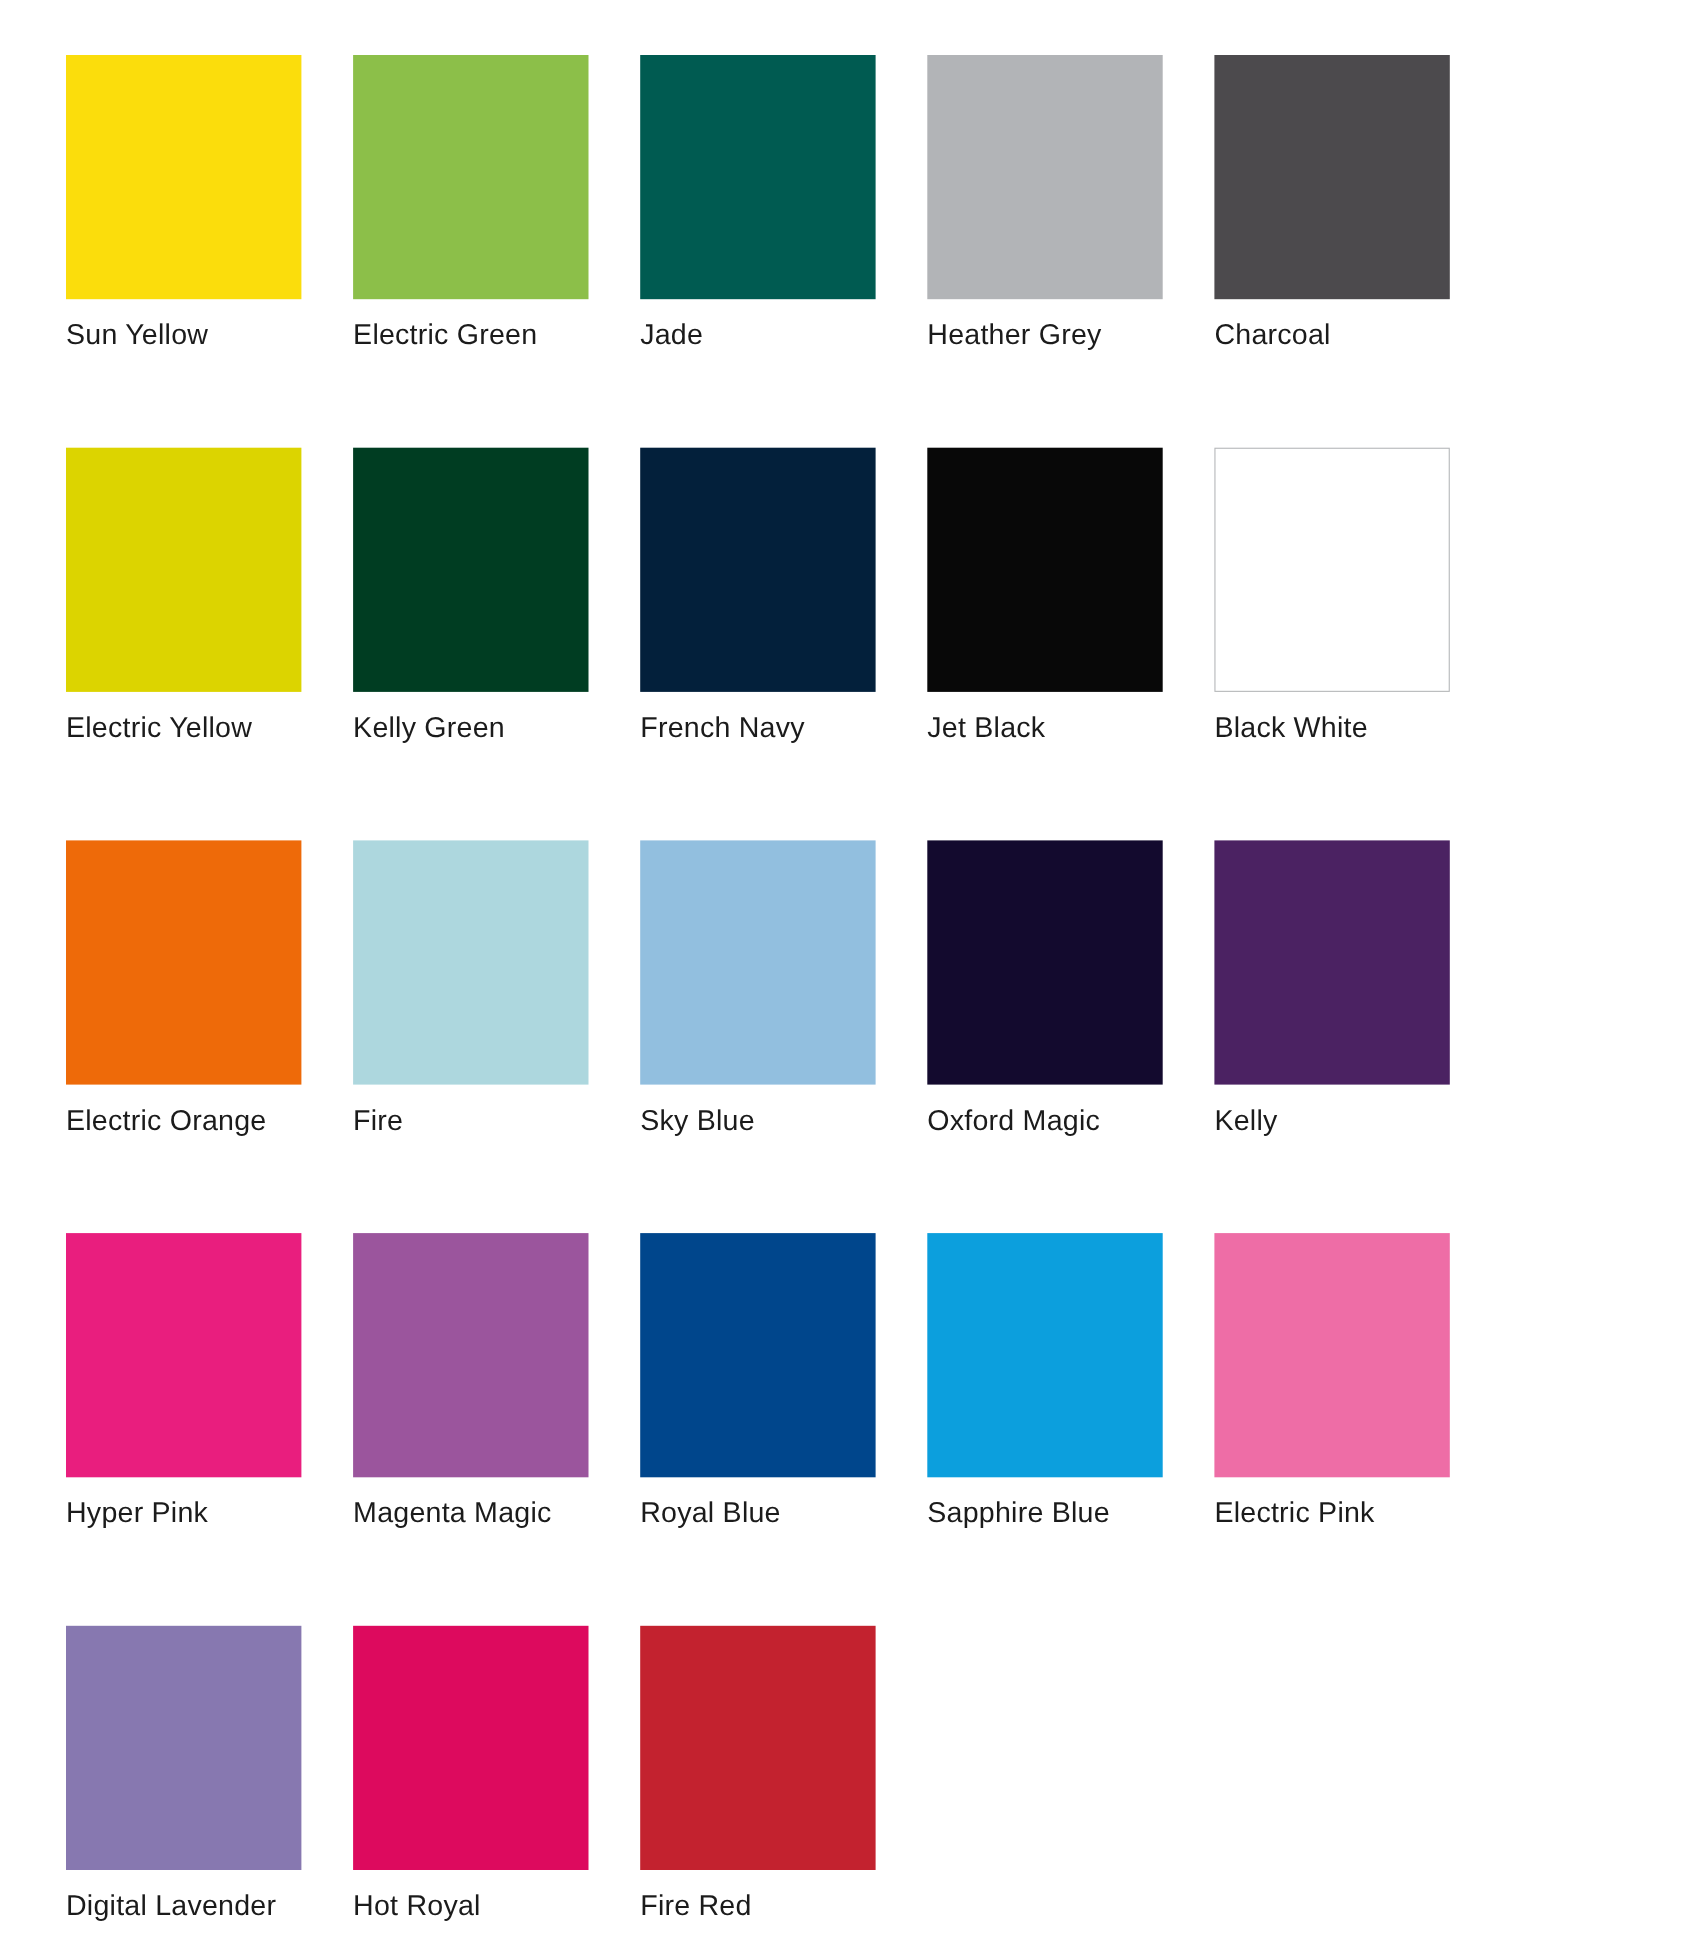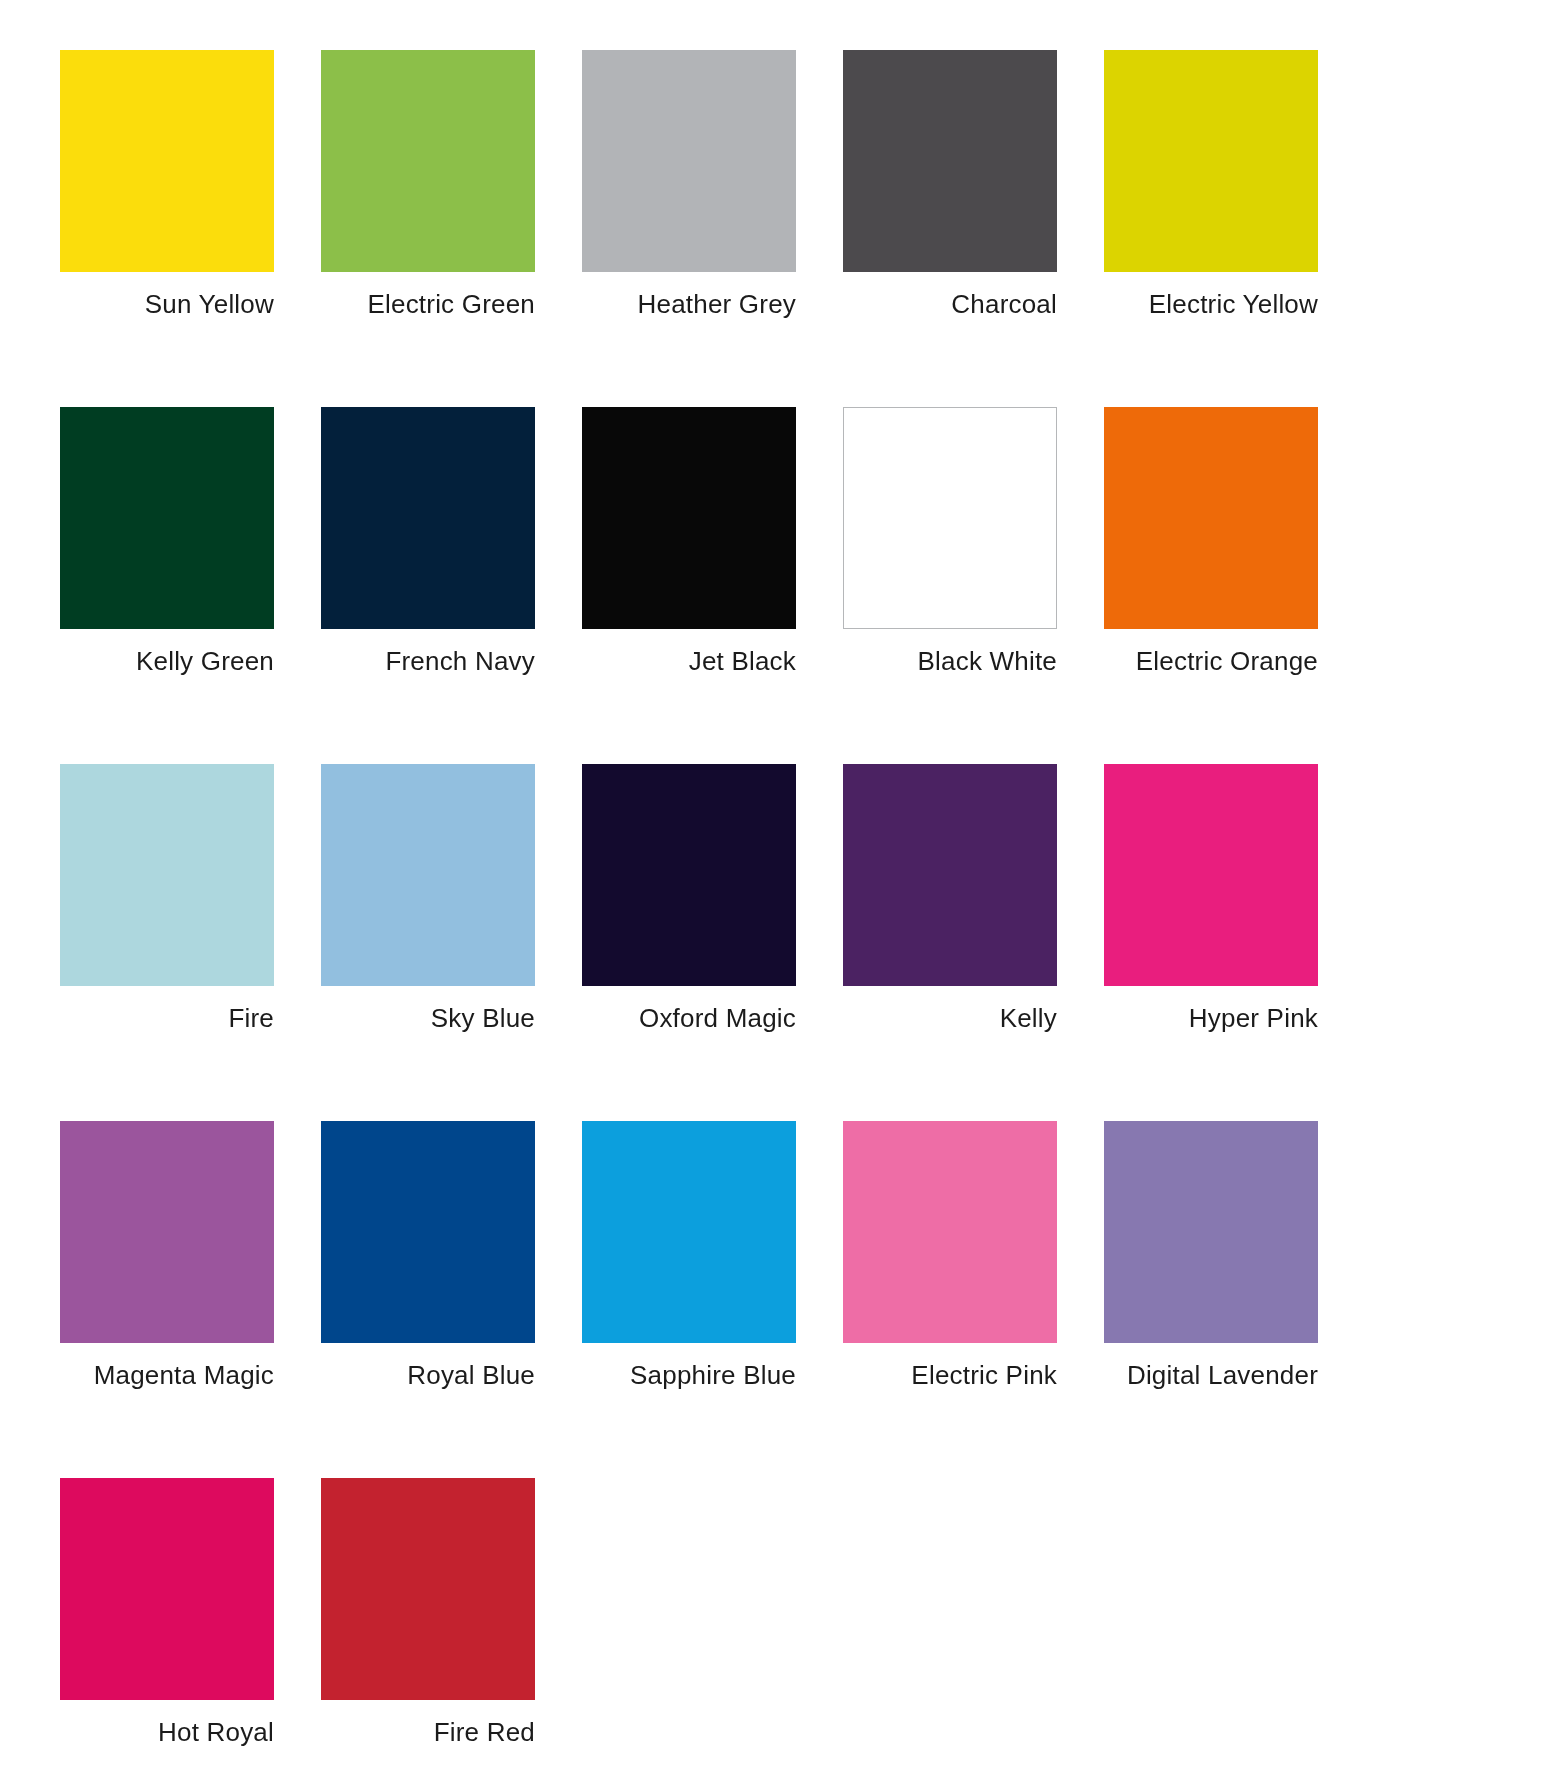--- a/index.html
+++ b/index.html
@@ -25,21 +25,20 @@
     left: 60px;
     top: 50px;
     width: 1320px;
     display: grid;
     grid-template-columns: repeat(5, 214px);
     grid-column-gap: 47px;
     grid-row-gap: 88px;
   }
   .swatch-cell {
     width: 214px;
-    text-align: right;
   }
   .swatch-chip {
     width: 214px;
     height: 222px;
     box-sizing: border-box;
     display: block;
   }
   .swatch-chip.bordered {
     border: 1px solid #b5b7b9;
   }
@@ -59,20 +58,24 @@
 
 <div id="palette-page">
   <div id="swatch-grid">
       <div class="swatch-cell">
         <div class="swatch-chip" style="background-color: rgb(251, 221, 12);"></div>
         <span class="swatch-label">Sun Yellow</span>
       </div>
       <div class="swatch-cell">
         <div class="swatch-chip" style="background-color: rgb(140, 191, 73);"></div>
         <span class="swatch-label">Electric Green</span>
+      </div>
+      <div class="swatch-cell">
+        <div class="swatch-chip" style="background-color: rgb(0, 91, 81);"></div>
+        <span class="swatch-label">Jade</span>
       </div>
       <div class="swatch-cell">
         <div class="swatch-chip" style="background-color: rgb(178, 180, 183);"></div>
         <span class="swatch-label">Heather Grey</span>
       </div>
       <div class="swatch-cell">
         <div class="swatch-chip" style="background-color: rgb(76, 74, 77);"></div>
         <span class="swatch-label">Charcoal</span>
       </div>
       <div class="swatch-cell">

